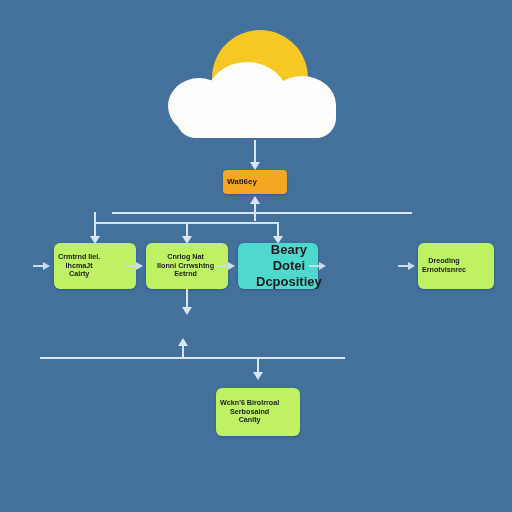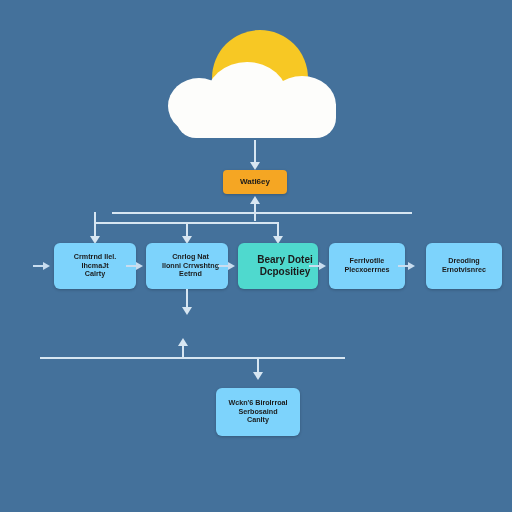--- a/index.html
+++ b/index.html
@@ -77,36 +77,35 @@
     position: absolute;
     height: 2px;
     background: #C9DDEF;
   }
 
   
   .node {
     position: absolute;
     display: flex;
     align-items: center;
-    justify-content: center;
     text-align: center;
     border-radius: 6px;
     color: #1b1b1b;
     line-height: 1.22;
     box-shadow: 0 1px 3px rgba(0,0,0,0.22);
     padding: 3px 4px;
   }
   .node-white {
-    background: #7dd3fc;
+    background: #bef264;
     font-size: 7.2px;
     font-weight: 600;
   }
   .node-teal {
     background: #4FD9CE;
-    font-size: 10px;
+    font-size: 13px;
     font-weight: 600;
     padding-left: 18px;
   }
   .node-orange {
     background: #F5A623;
     font-size: 8px;
     font-weight: 700;
     border-radius: 4px;
   }
   .node-label { display: block; white-space: pre-line; }
@@ -159,26 +158,22 @@
     <span class="node-label">Cnrlog Nat
 Ilonni Crrwshtng
 Eetrnd</span>
   </div>
 
   <div class="node node-teal" style="left:238px; top:243px; width:80px; height:46px;">
     <span class="node-label">Beary Dotei
 Dcpositiey</span>
   </div>
 
-  <div class="node node-white" style="left:329px; top:243px; width:76px; height:46px;">
-    <span class="node-label">Ferrlvotlle
-Plecxoerrnes</span>
-  </div>
-
-  <div class="node node-white" style="left:418px; top:243px; width:76px; height:46px;margin-left:8px;">
+
+  <div class="node node-white" style="left:418px; top:243px; width:76px; height:46px;">
     <span class="node-label">Dreoding
 Ernotvisnrec</span>
   </div>
 
   <div class="arrow-stem" style="left:33px;  top:265px; width:10px;"></div>
   <div class="arrow-right-small" style="left:43px; top:262px;"></div>
 
   <div class="arrow-stem" style="left:126px; top:265px; width:10px;"></div>
   <div class="arrow-right-small" style="left:136px; top:262px;"></div>
 

